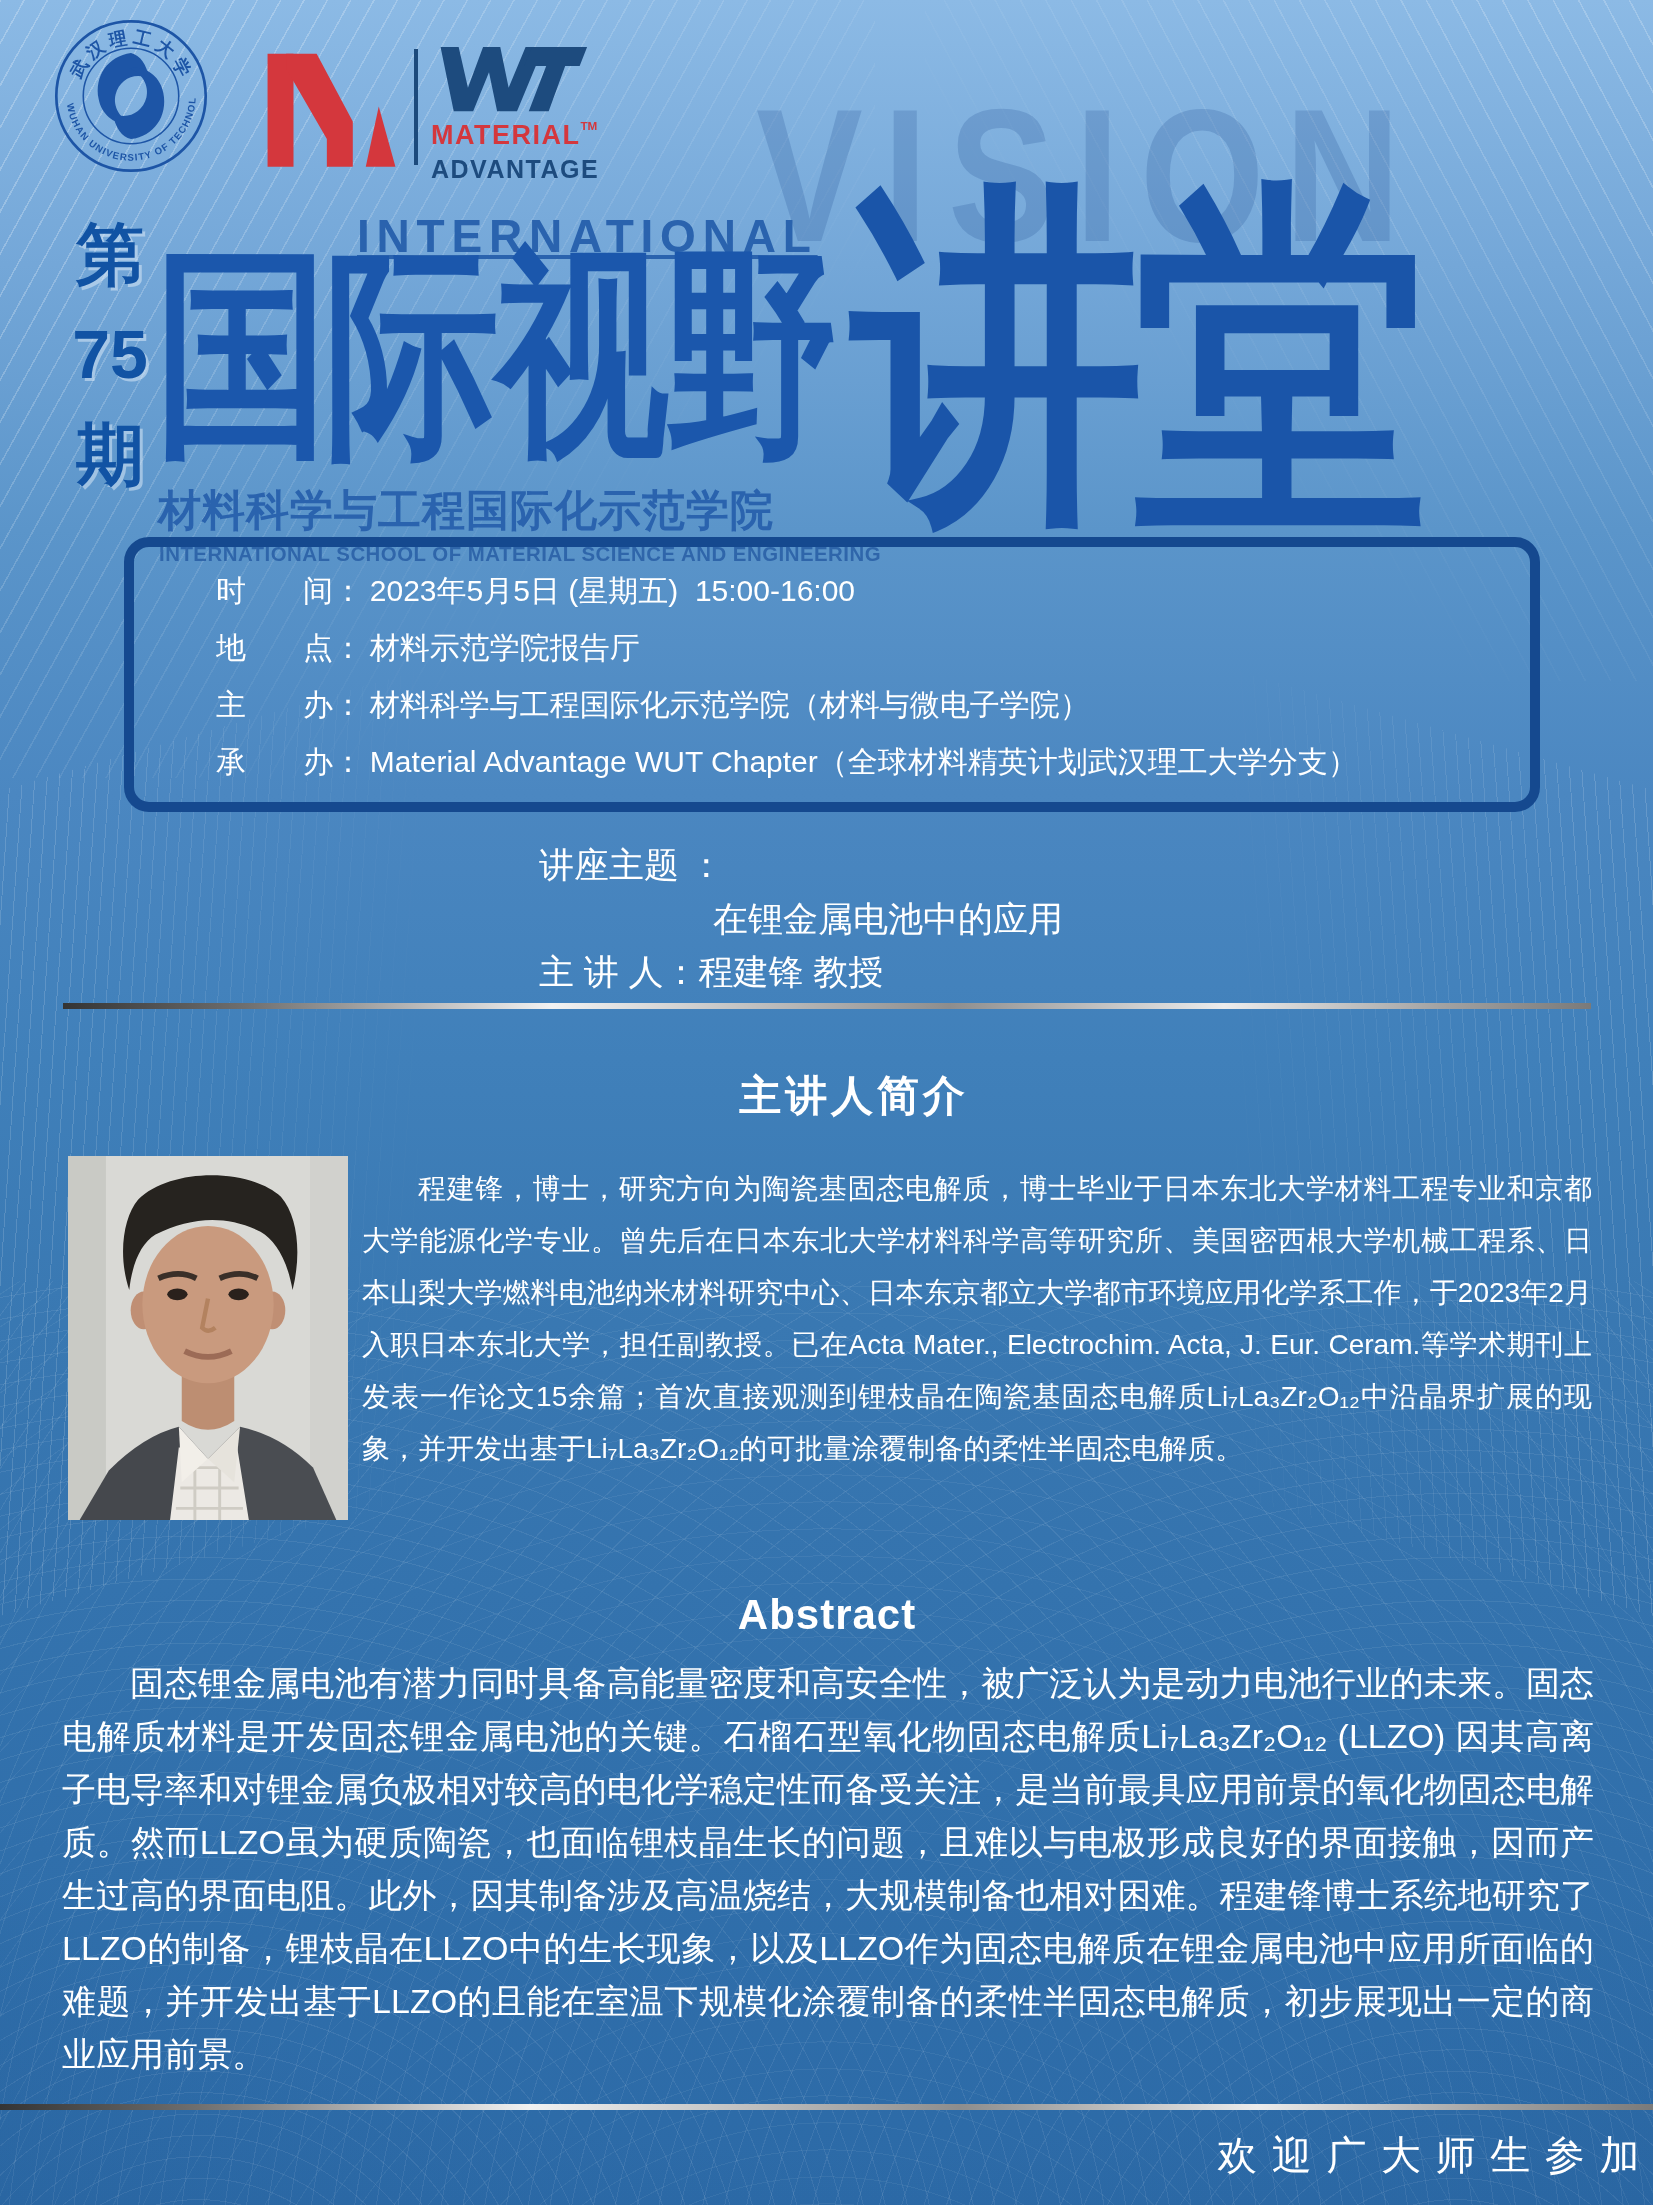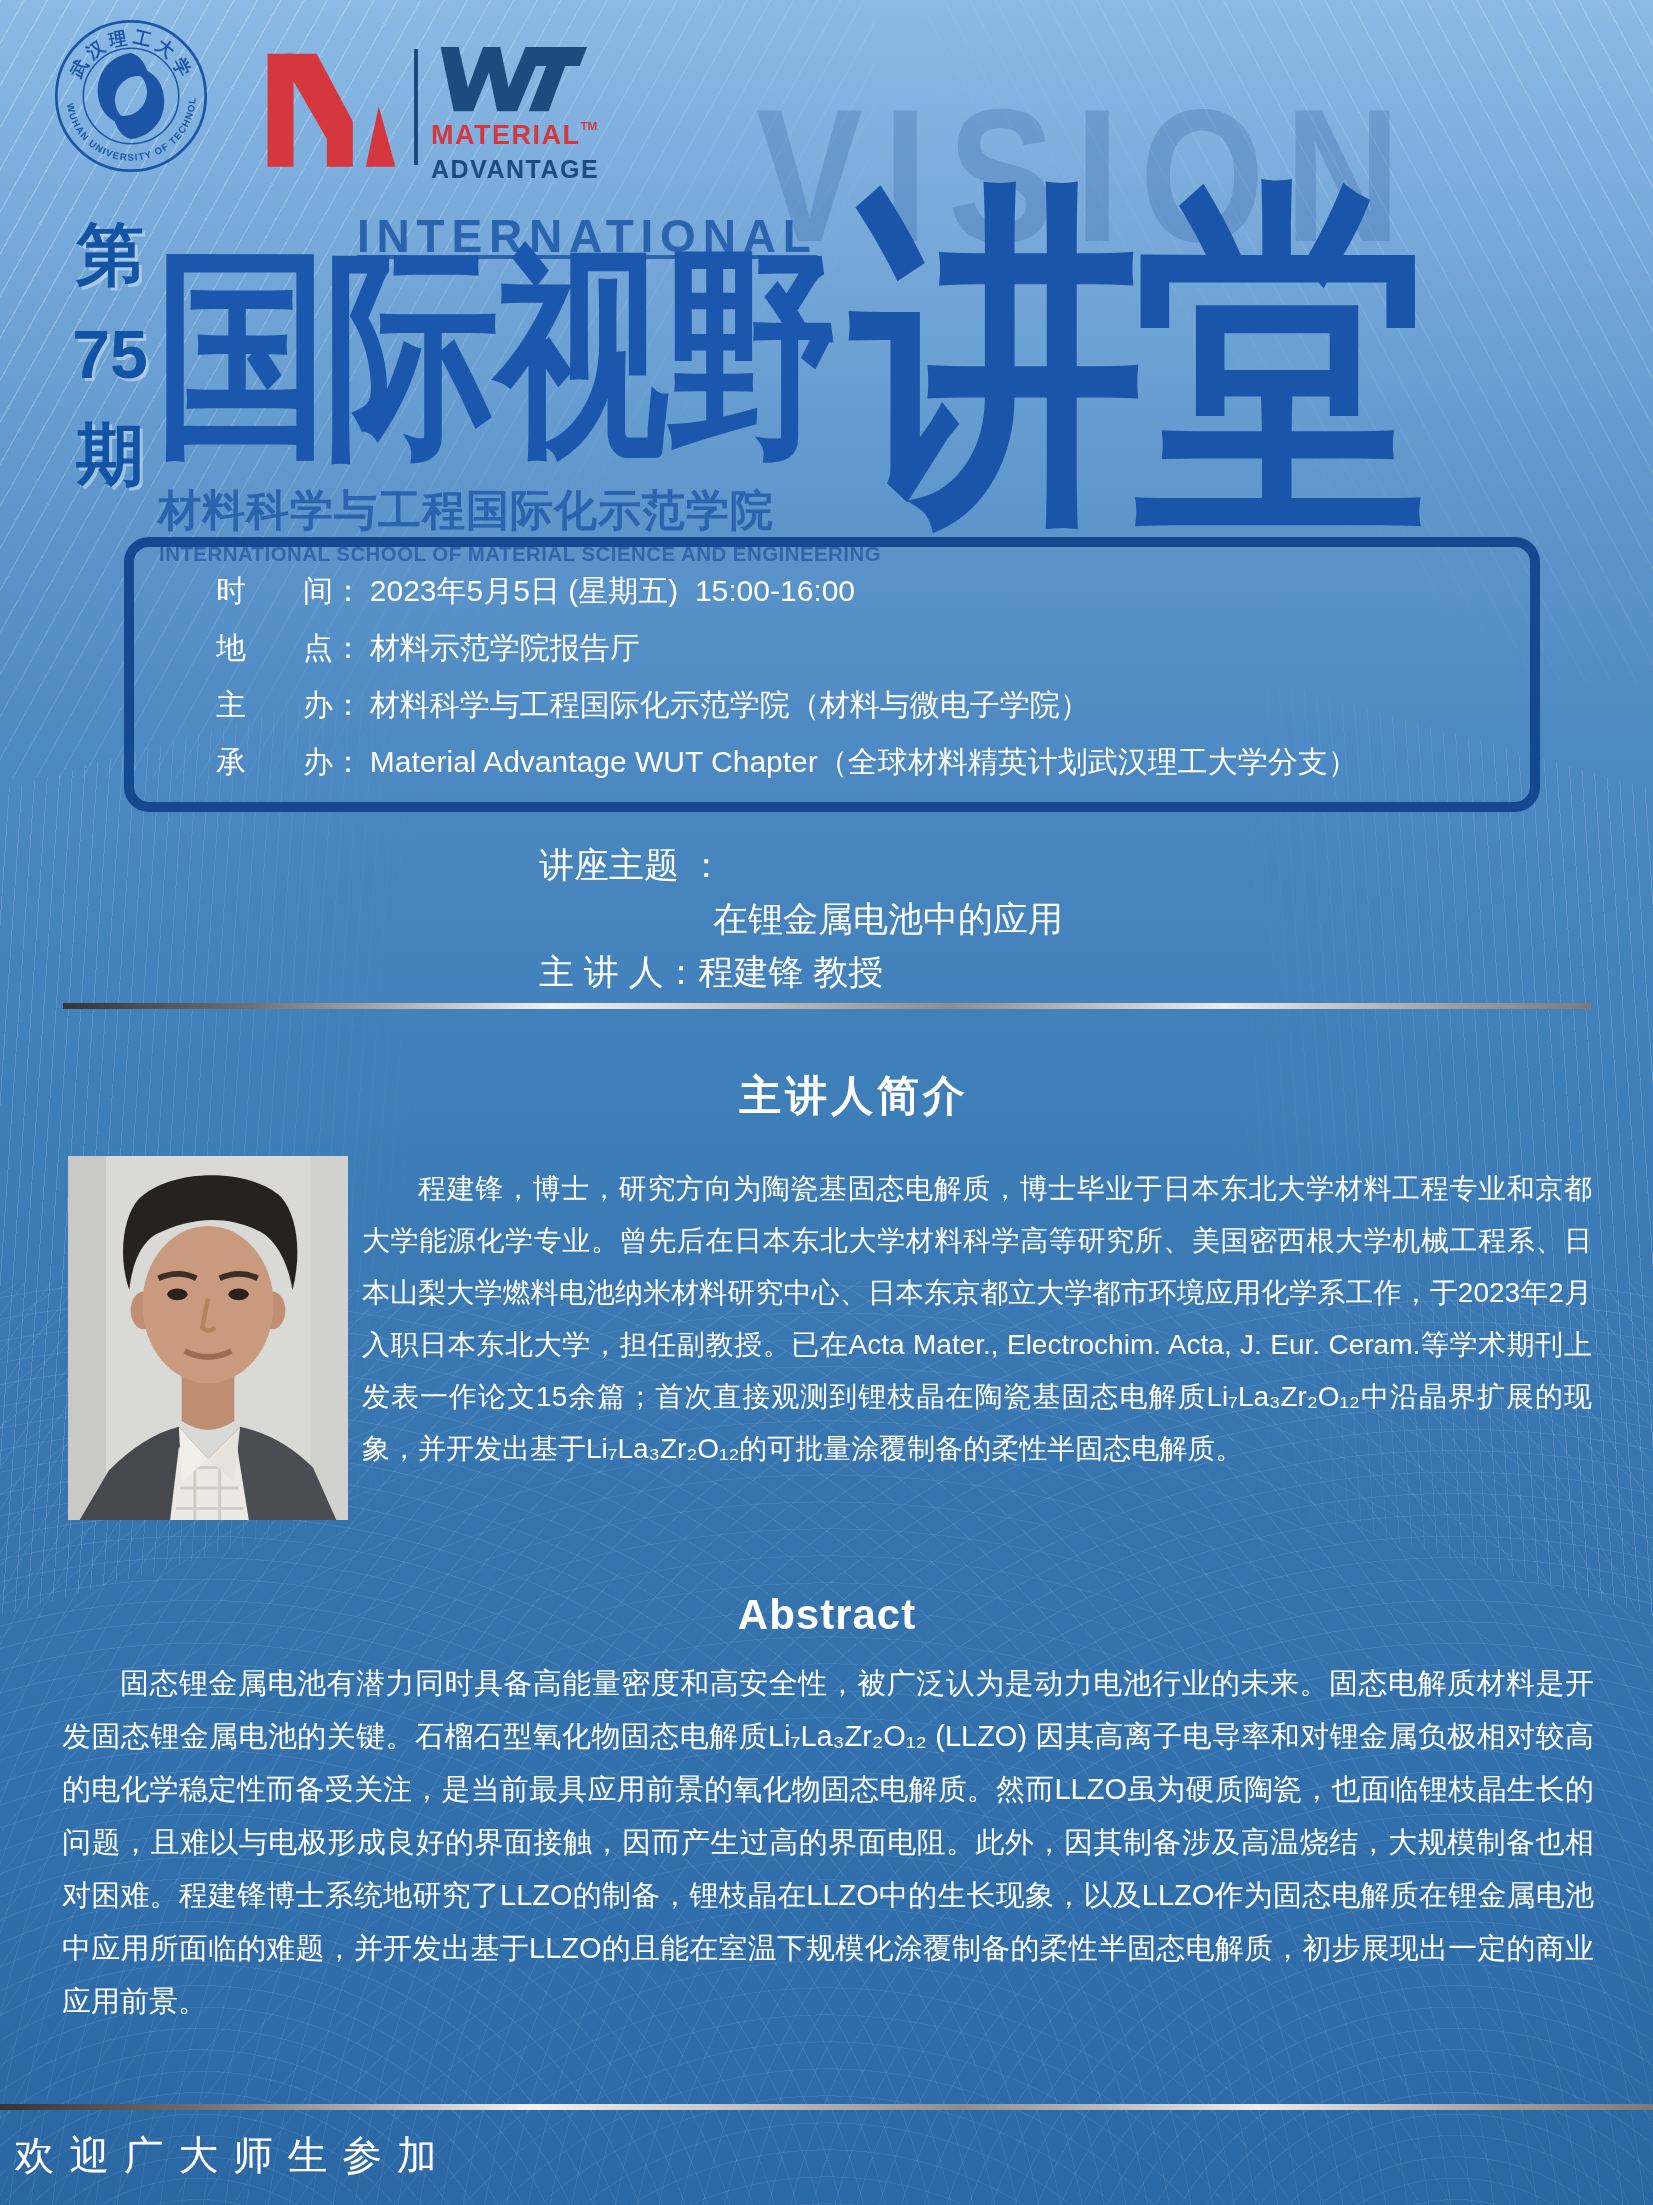--- a/index.html
+++ b/index.html
@@ -74,23 +74,23 @@
   .divider-2{left:0;top:2104px;width:1654px;}
   .section-heading{position:absolute;left:0;width:100%;text-align:center;color:#ffffff;font-weight:bold;
     font-size:42px;letter-spacing:3.9px;}
   .heading-bio{top:1068px;padding-left:27px;}
   .heading-abstract{top:1591px;letter-spacing:1px;}
   
   .speaker-photo{position:absolute;left:68px;top:1156px;width:280px;height:364px;}
   .speaker-photo svg{display:block;width:100%;height:100%;}
   .body-text{color:#ffffff;text-align:justify;text-indent:2em;}
   .bio-text{position:absolute;left:362px;top:1163px;width:1230px;font-size:28px;line-height:52px;}
-  .abstract-text{position:absolute;left:62px;top:1657px;width:1532px;font-size:29px;line-height:53px;}
-  
-  .welcome{position:absolute;left:0;top:2128px;width:100%;text-align:left;font-size:40px;color:#ffffff;
+  .abstract-text{position:absolute;left:62px;top:1657px;width:1532px;font-size:34px;line-height:53px;}
+  
+  .welcome{position:absolute;left:0;top:2128px;width:100%;text-align:right;font-size:40px;color:#ffffff;
     letter-spacing:14.6px;padding-left:14.6px;box-sizing:border-box;}
 </style>
 </head>
 <body>
 
 <div class="poster">
 
   <div class="bg bg-diag-tl"></div>
   <div class="bg bg-diag-tr"></div>
   <div class="bg bg-fan-left"></div>

